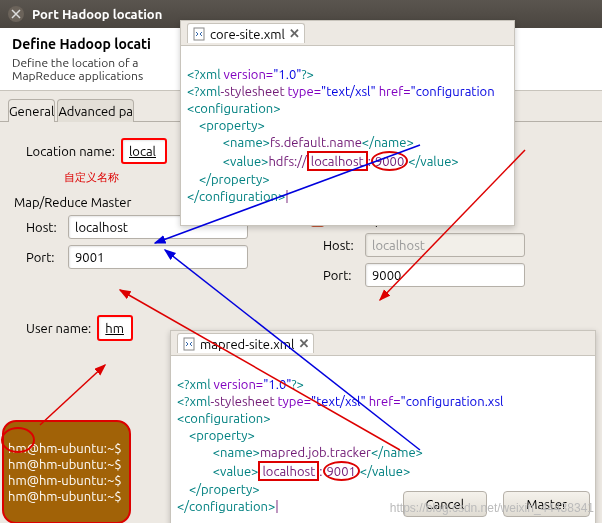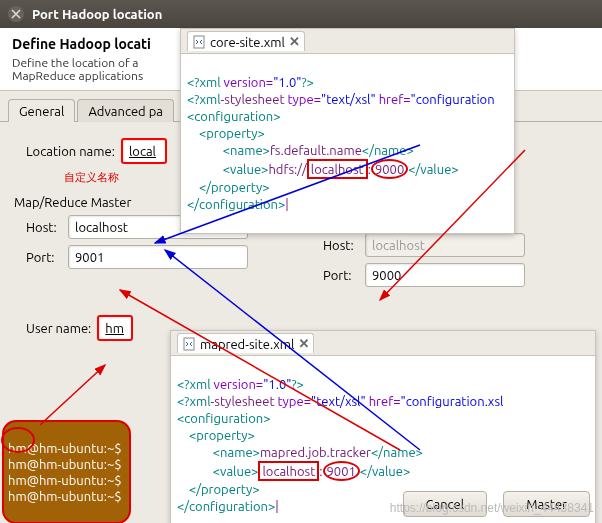--- a/index.html
+++ b/index.html
@@ -4,21 +4,21 @@
 <style>
 * { box-sizing: border-box; margin: 0; padding: 0; font-family: "Ubuntu", "Liberation Sans", sans-serif; font-size: 13px; }
 body { width: 602px; height: 523px; background: #ede9e3; position: relative; overflow: hidden; }
 .titlebar { background: linear-gradient(#5a554f,#4a453f); color: #fff; height: 28px; display: flex; align-items: center; padding: 0 8px; gap: 8px; }
 .titlebar .tb-btn { width: 16px; height: 16px; border-radius: 8px; background: #6b635a; display: flex; align-items: center; justify-content: center; }
 .titlebar .tb-title { font-weight: bold; }
 .header { background: #fff; padding: 8px 12px; border-bottom: 1px solid #c8c4bc; }
 .header h1 { font-size: 14px; font-weight: bold; margin-bottom: 4px; }
 .header p { font-size: 12px; color: #333; }
 .tabs { display: flex; margin: 8px 0 0 8px; }
-.tab { padding: 4px 10px; border: 1px solid #b5b0a8; border-bottom: none; background: #e3dfd7; border-radius: 4px 4px 0 0; margin-right: 2px; cursor: pointer; }
+.tab { padding: 4px 0; border: 1px solid #b5b0a8; border-bottom: none; background: #e3dfd7; border-radius: 4px 4px 0 0; margin-right: 2px; cursor: pointer; }
 .tab.active { background: #ede9e3; }
 .form-area { padding: 10px 14px; border-top: 1px solid #b5b0a8; margin-top: -1px; }
 .row { display: flex; align-items: center; margin: 6px 0; gap: 6px; }
 label { font-size: 13px; margin-left: 12px; }
 input[type=text] { border: 1px solid #b5b0a8; background: #fff; padding: 4px 6px; font-size: 13px; border-radius: 3px; box-shadow: inset 1px 1px 2px rgba(0,0,0,0.1); }
 input[readonly] { color: #999; background: #f2efe9; }
 .red-box { border: 2px solid #f00 !important; text-decoration: underline; }
 .red-note { color: #d00; font-size: 11px; }
 .fieldset-title { font-size: 13px; margin: 10px 0 4px 0; }
 .two-col { display: flex; gap: 20px; }
@@ -101,21 +101,21 @@
       </div>
     </div>
   </div>
 
   <div class="row" style="margin-top:22px">
     <label>User name:</label>
     <input type="text" class="red-box" style="width: 36px;" value="hm">
   </div>
 </div>
 
-<div class="editor" style="left:180px; top:20px; width:335px;margin-top:8px;">
+<div class="editor" style="left:180px; top:20px; width:335px;">
   <div class="ed-tabs">
     <div class="ed-tab">
       <svg class="file-icon" viewBox="0 0 14 14">
           <rect x="2" y="1" width="10" height="12" fill="#fff" stroke="#888"></rect>
           <path d="M4 5 l2 2 l-2 2 M10 5 l-2 2 l2 2" stroke="#36a" fill="none"></path>
         </svg>
       <span>core-site.xml</span>
       <span style="font-weight:bold;color:#666">✕</span>
     </div>
   </div>

